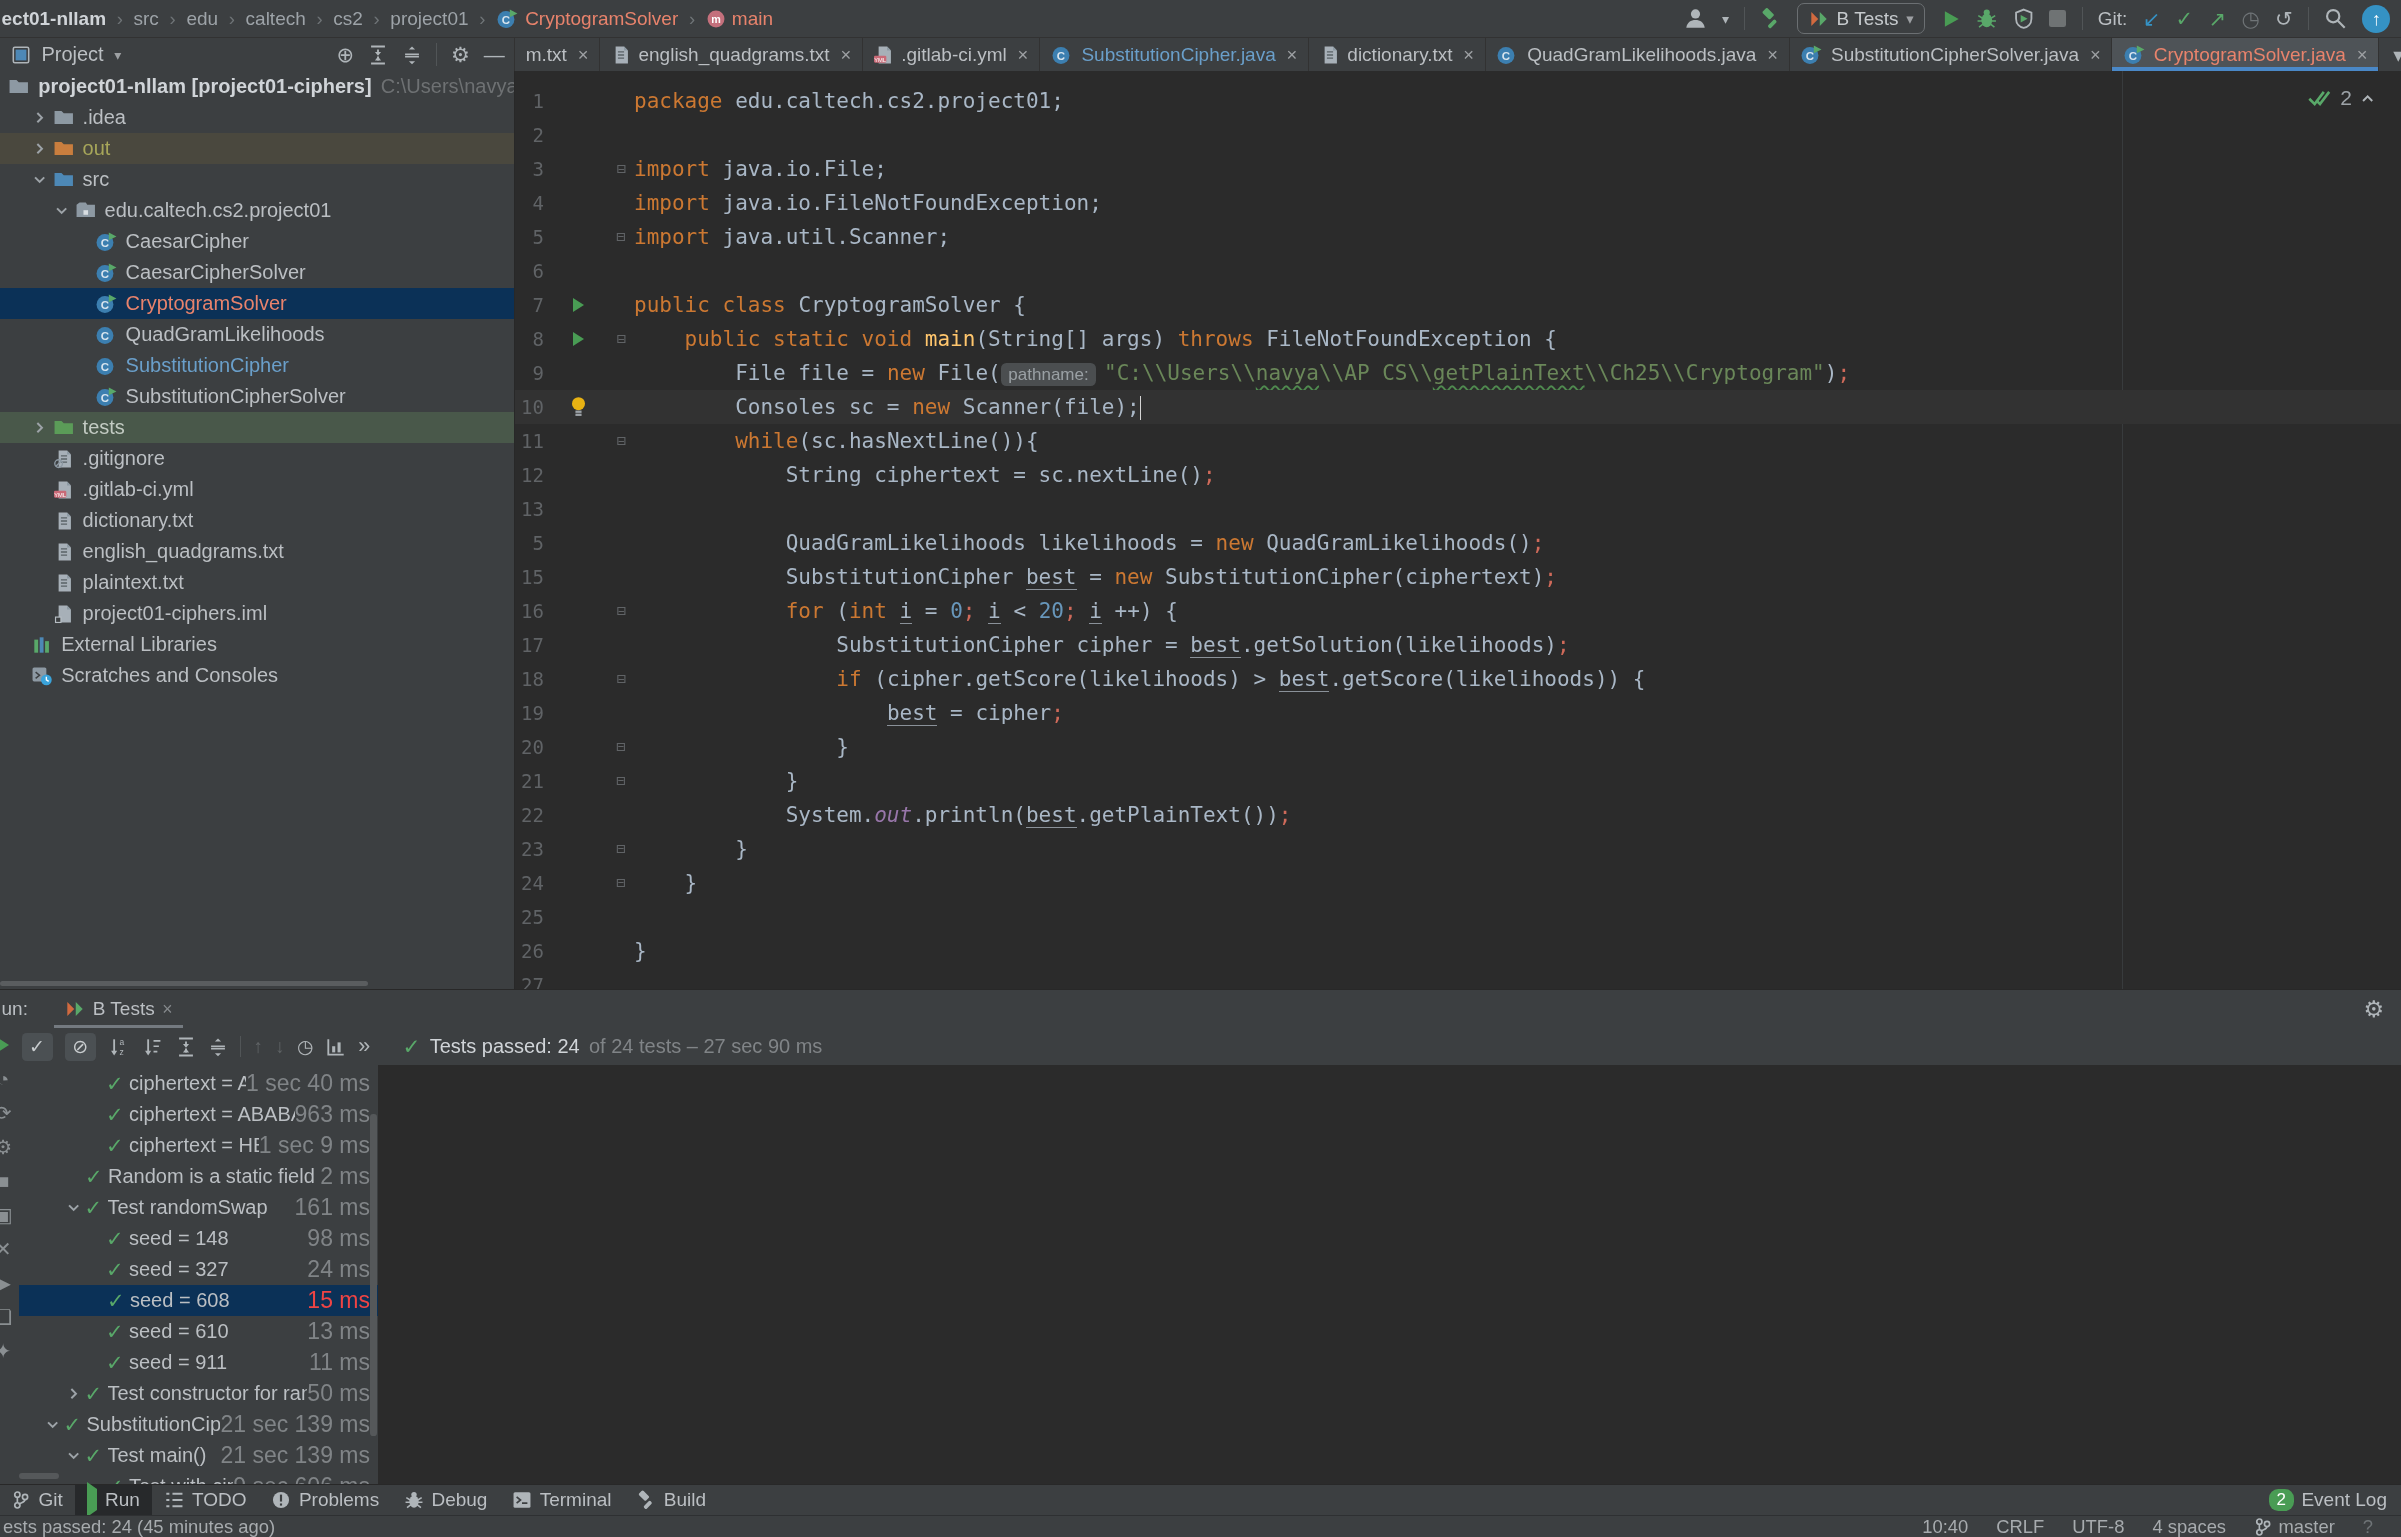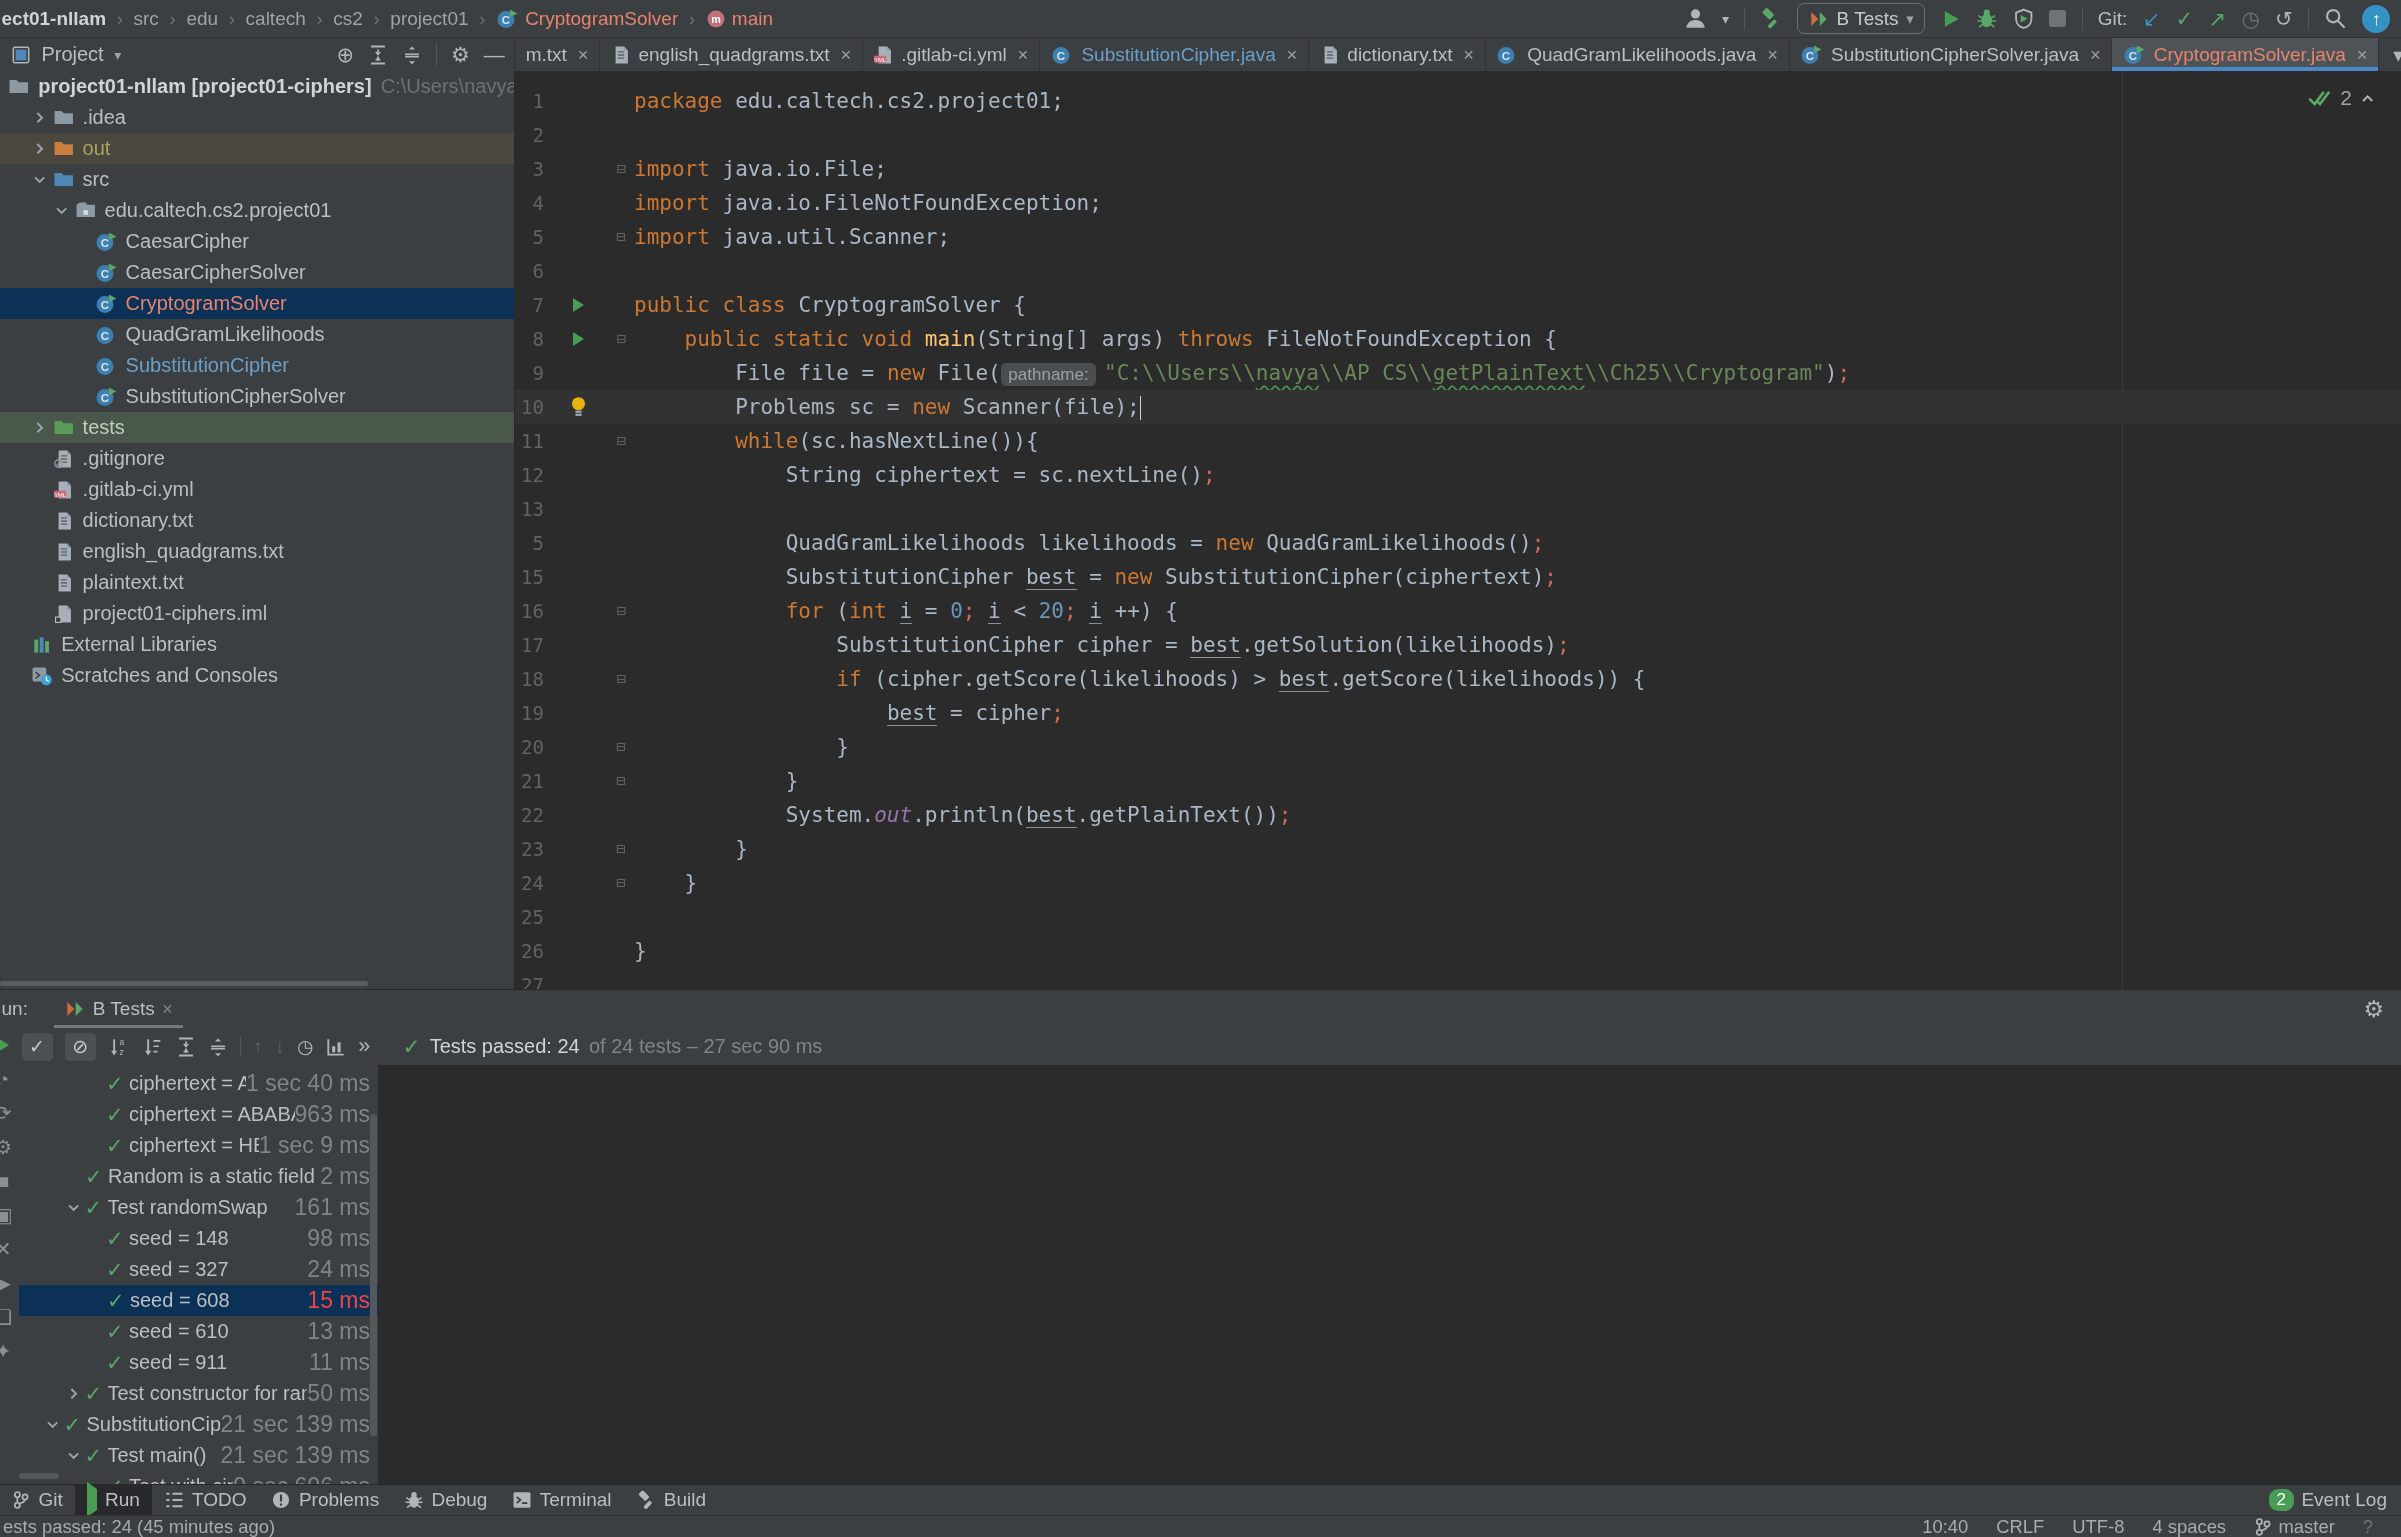--- a/index.html
+++ b/index.html
@@ -590,21 +590,21 @@
           <div class="cl"><span class="num">4</span><span class="k">import </span><span>java.io.FileNotFoundException;</span></div>
           <div class="cl"><span class="num">5</span><span class="fold" style="transform: rotate(180deg);">⊟</span><span class="k">import </span><span>java.util.Scanner;</span></div>
           <div class="cl"><span class="num">6</span></div>
           <div class="cl"><span class="num">7</span><span class="gic"><span class="runtri"></span></span><span class="k">public class </span><span>CryptogramSolver {</span></div>
           <div class="cl"><span class="num">8</span><span class="gic"><span class="runtri"></span></span><span class="fold">⊟</span><span>    </span><span class="k">public static void </span><span class="m">main</span><span>(String[] args) </span><span class="k">throws</span><span> FileNotFoundException {</span></div>
           <div class="cl"><span class="num">9</span><span>        File file = </span><span class="k">new</span><span> File(</span><span class="hchip">pathname:</span><span class="s">"C:\\Users\\</span><span class="sw">navya</span><span class="s">\\AP CS\\</span><span class="sw">getPlainText</span><span class="s">\\Ch25\\Cryptogram"</span><span>)</span><span class="r">;</span></div>
           <div class="cl cur"><span class="num">10</span><span class="gic"><svg width="17" height="23" viewBox="0 0 22 30">
                 <circle cx="11" cy="10" r="8.5" fill="#e8b213"></circle>
                 <rect x="7" y="19" width="8" height="3" fill="#9da3a8"></rect>
                 <rect x="7" y="23" width="8" height="3" fill="#9da3a8"></rect>
-              </svg></span><span>        Problems sc = </span><span class="k">new</span><span> Scanner(file);</span><span class="caret"></span></div>
+              </svg></span><span>        Consoles sc = </span><span class="k">new</span><span> Scanner(file);</span><span class="caret"></span></div>
           <div class="cl"><span class="num">11</span><span class="fold">⊟</span><span>        </span><span class="k">while</span><span>(sc.hasNextLine()){</span></div>
           <div class="cl"><span class="num">12</span><span>            String ciphertext = sc.nextLine()</span><span class="r">;</span></div>
           <div class="cl"><span class="num">13</span></div>
           <div class="cl"><span class="num">5</span><span>            QuadGramLikelihoods likelihoods = </span><span class="k">new</span><span> QuadGramLikelihoods()</span><span class="r">;</span></div>
           <div class="cl"><span class="num">15</span><span>            SubstitutionCipher </span><span class="u">best</span><span> = </span><span class="k">new</span><span> SubstitutionCipher(ciphertext)</span><span class="r">;</span></div>
           <div class="cl"><span class="num">16</span><span class="fold">⊟</span><span>            </span><span class="k">for</span><span> (</span><span class="k">int</span><span> </span><span class="u">i</span><span> = </span><span class="n">0</span><span class="r">;</span><span> </span><span class="u">i</span><span> &lt; </span><span class="n">20</span><span class="r">;</span><span> </span><span class="u">i</span><span> ++) {</span></div>
           <div class="cl"><span class="num">17</span><span>                SubstitutionCipher cipher = </span><span class="u">best</span><span>.getSolution(likelihoods)</span><span class="r">;</span></div>
           <div class="cl"><span class="num">18</span><span class="fold">⊟</span><span>                </span><span class="k">if</span><span> (cipher.getScore(likelihoods) &gt; </span><span class="u">best</span><span>.getScore(likelihoods)) {</span></div>
           <div class="cl"><span class="num">19</span><span>                    </span><span class="u">best</span><span> = cipher</span><span class="r">;</span></div>
           <div class="cl"><span class="num">20</span><span class="fold" style="transform: rotate(180deg);">⊟</span><span>                }</span></div>

